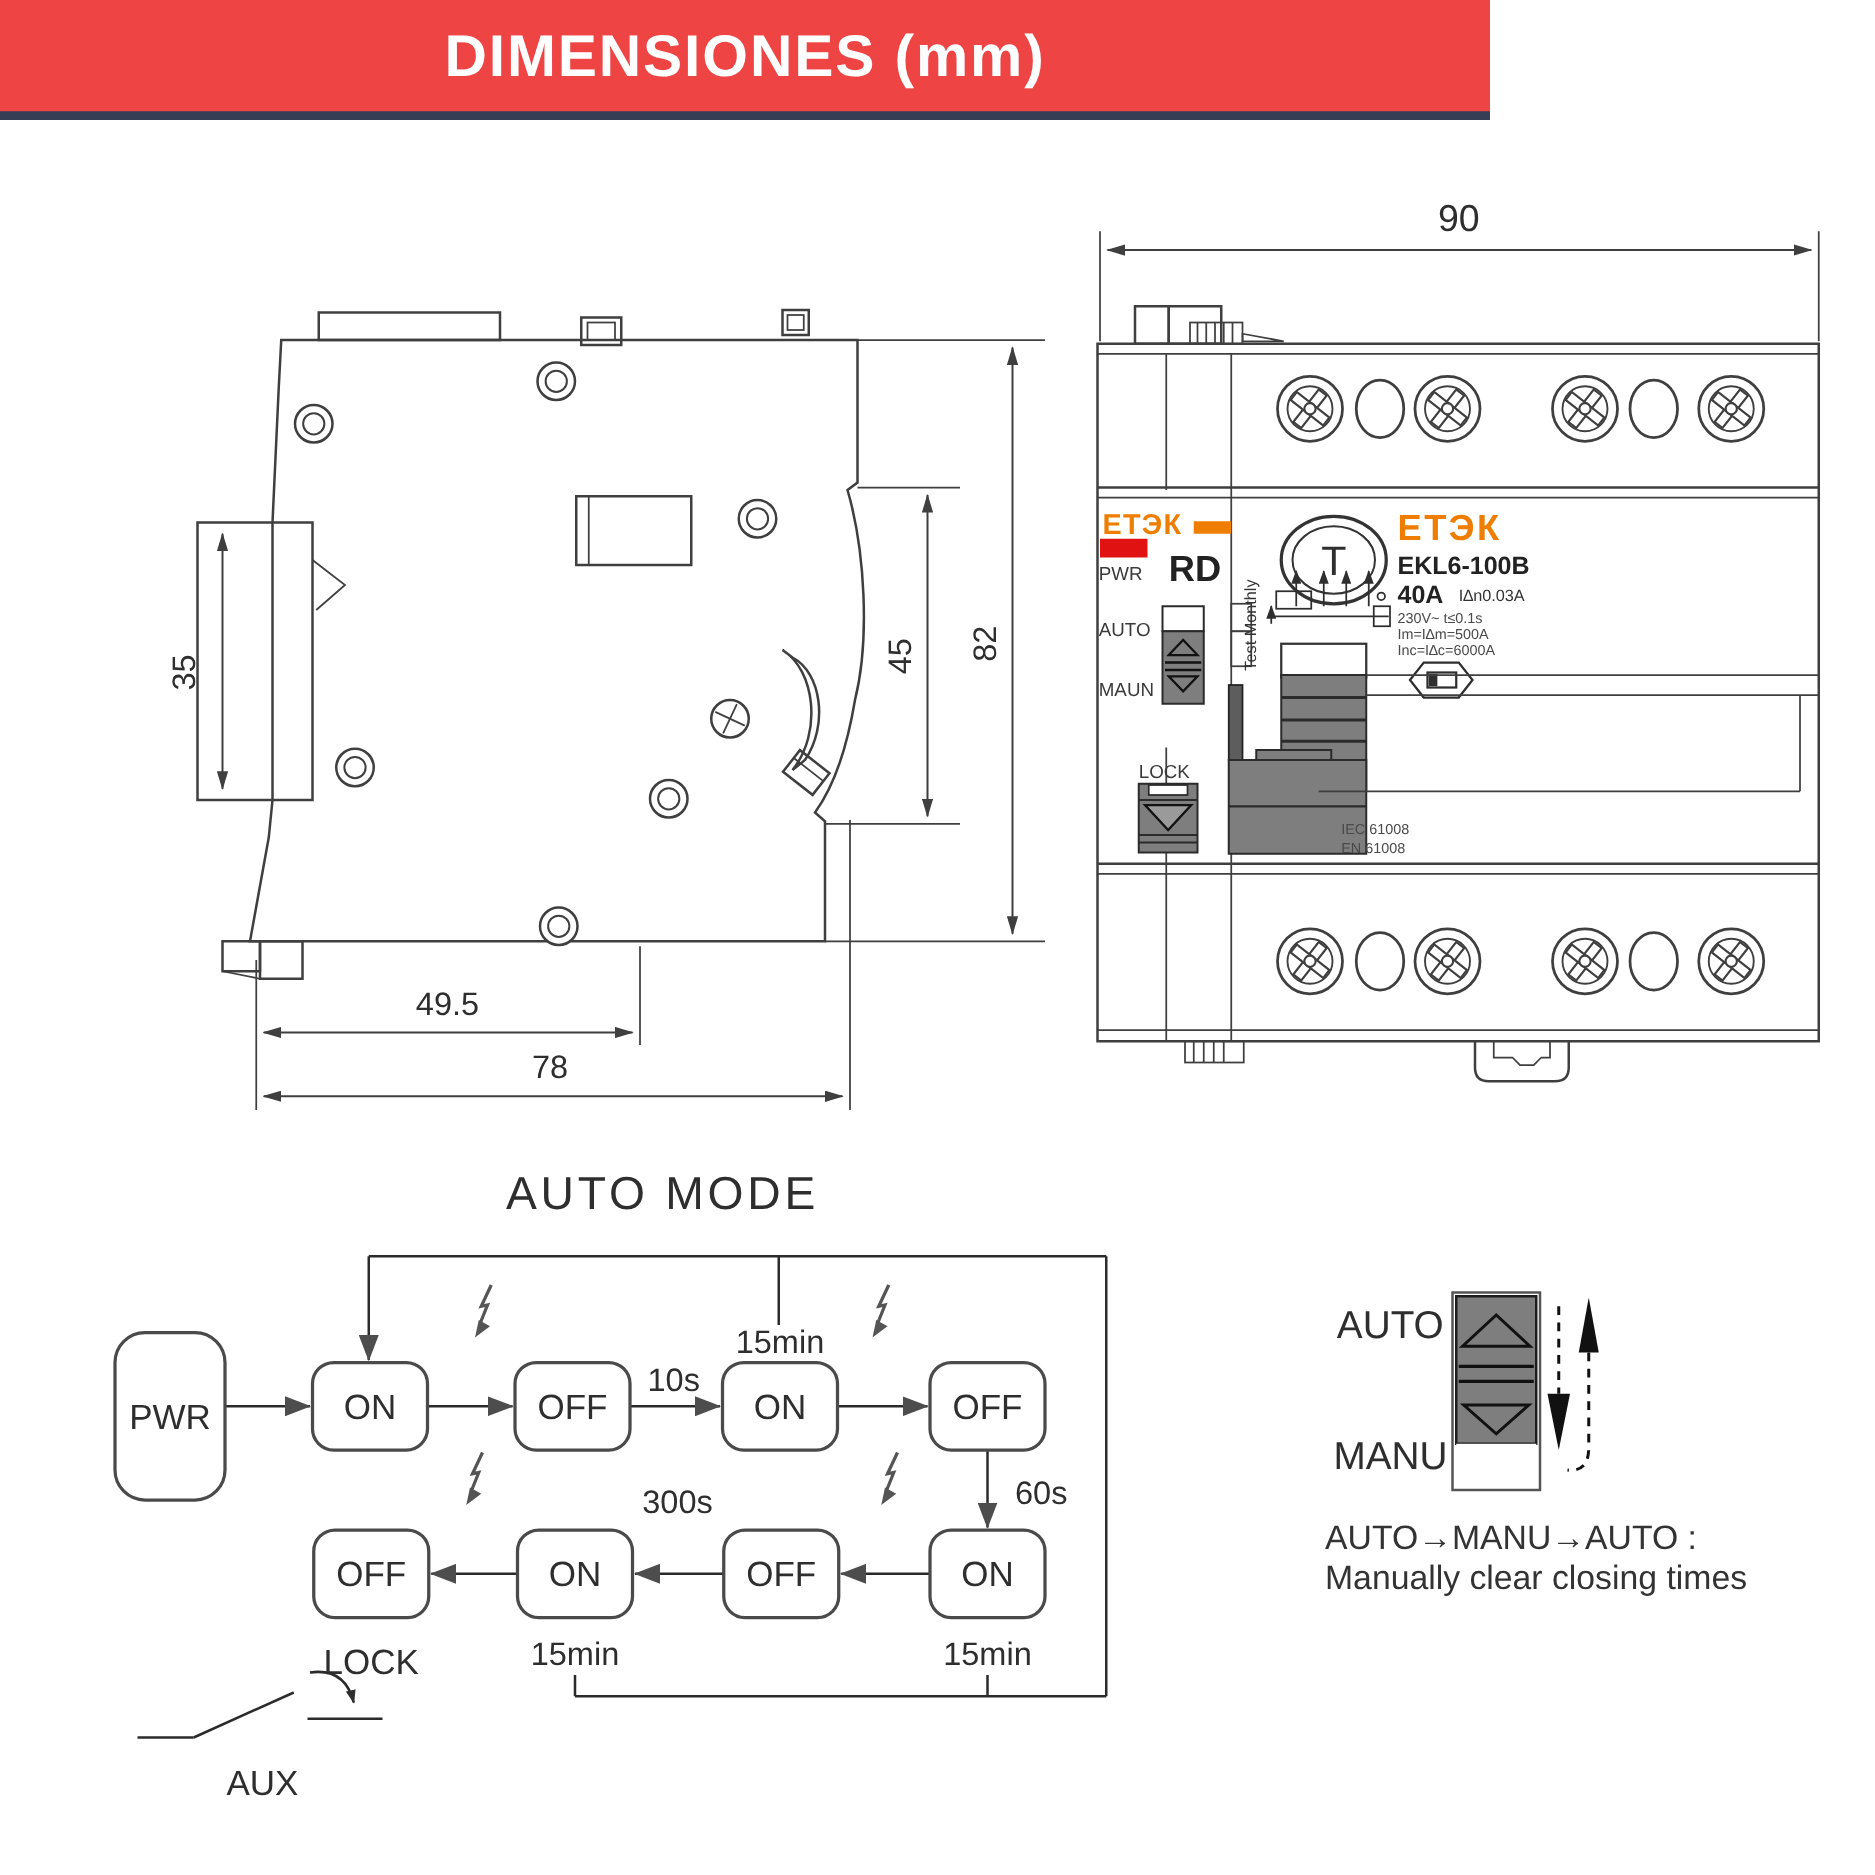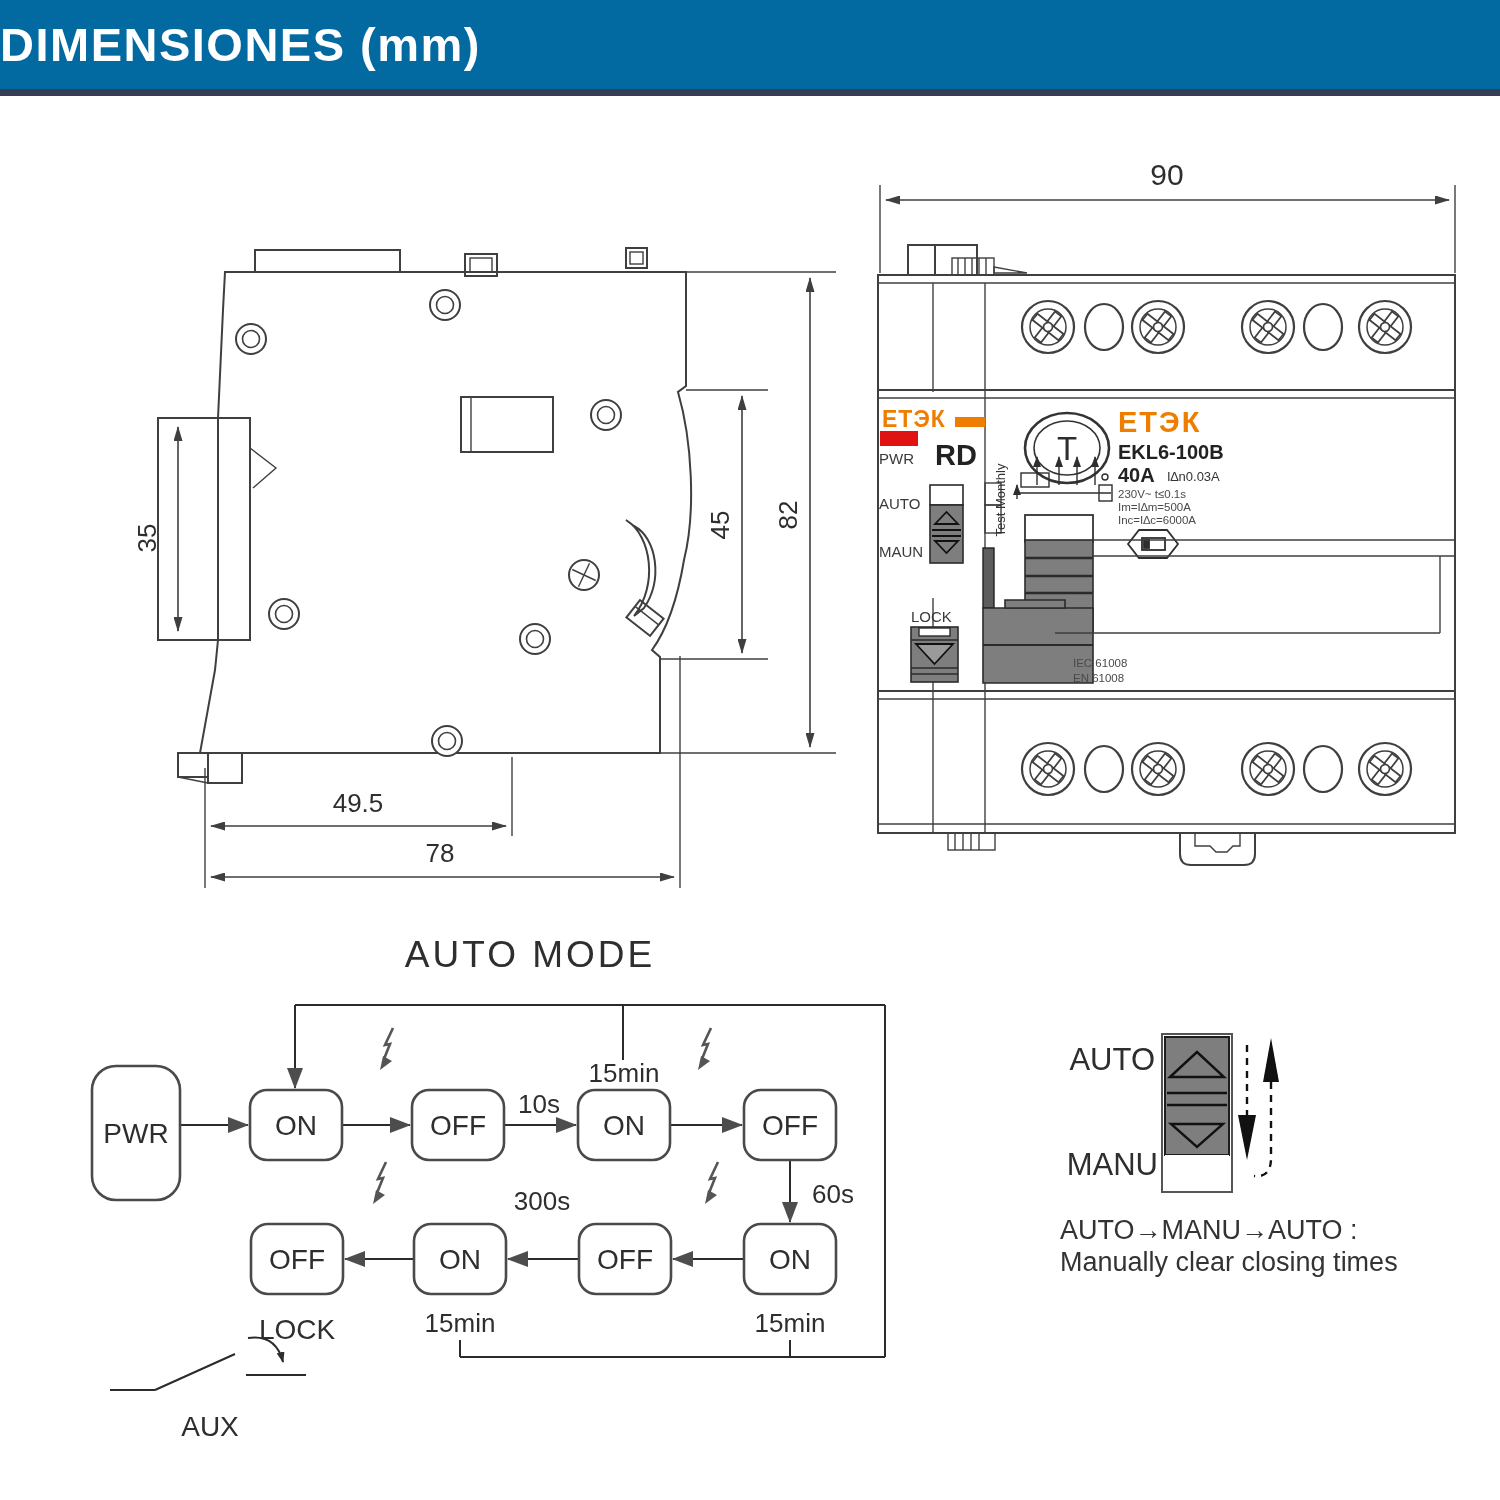--- a/index.html
+++ b/index.html
@@ -1,17 +1,17 @@
 <!DOCTYPE html>
 <html><head>
 <meta charset="utf-8">
 <style>
   html,body{margin:0;padding:0;background:#fff;}
   body{width:1500px;height:1500px;position:relative;font-family:"Liberation Sans",sans-serif;overflow:hidden;}
-  .header{position:absolute;left:0;top:0;width:1500px;height:89px;background:#0369a1;border-bottom:7px solid #353e55;display:flex;align-items:center;}
+  .header{position:absolute;left:0;top:0;width:1192px;height:89px;background:#ef4444;border-bottom:7px solid #353e55;display:flex;align-items:center;justify-content:center;}
   .header h1{margin:0;color:#fff;font-size:47px;font-weight:bold;letter-spacing:1.5px;}
   svg{position:absolute;overflow:visible;}
   #side-view{left:140px;top:220px;}
   #front-view{left:855px;top:130px;}
   #flowchart{left:50px;top:920px;}
   #mode-switch{left:1020px;top:1020px;}
   .ln{stroke:#3f3f3f;stroke-width:2;fill:none;}
   .thin{stroke:#3f3f3f;stroke-width:1.4;fill:none;}
   .dim{stroke:#3f3f3f;stroke-width:1.6;fill:none;}
   .dimtxt{font-size:26px;fill:#2e2e2e;}

